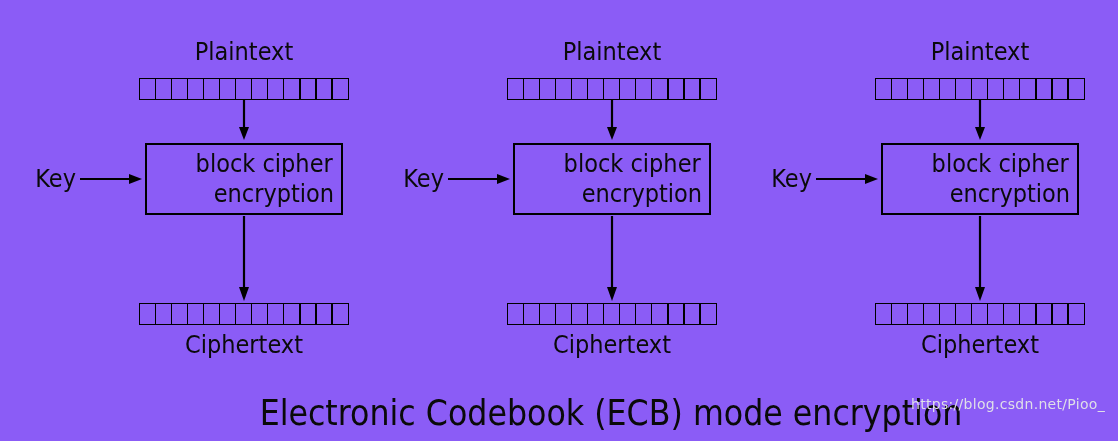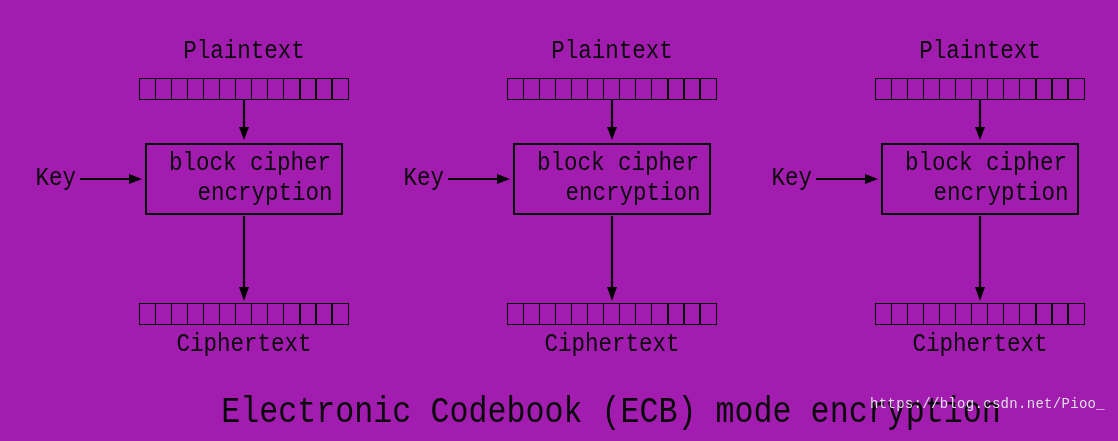--- a/index.html
+++ b/index.html
@@ -37,21 +37,21 @@
   .keyarr { left:56px; top:171px; }
   .caption { position:absolute; left:611px; top:394px; white-space:nowrap;
              font-size:36px; line-height:38px;
              transform:translateX(-50%) scaleX(0.88); transform-origin:50% 50%; }
   .watermark { position:absolute; right:13px; top:396px; font-size:14px;
                line-height:16px; color:#dfdfe8; letter-spacing:0.3px; }
 </style>
 </head>
 <body>
 
-<div class="canvas" style="background: #a21caf; color: rgb(10, 10, 10); font-family: Liberation Mono, monospace;">
+<div class="canvas" style="background: #8b5cf6; color: rgb(10, 10, 10);">
 
   <div class="col" style="left:23.5px">
     <div class="lbl pt-lbl">Plaintext</div>
     <div class="register pt-reg">
         <div class="cell"></div>
         <div class="cell"></div>
         <div class="cell"></div>
         <div class="cell"></div>
         <div class="cell"></div>
         <div class="cell"></div>

